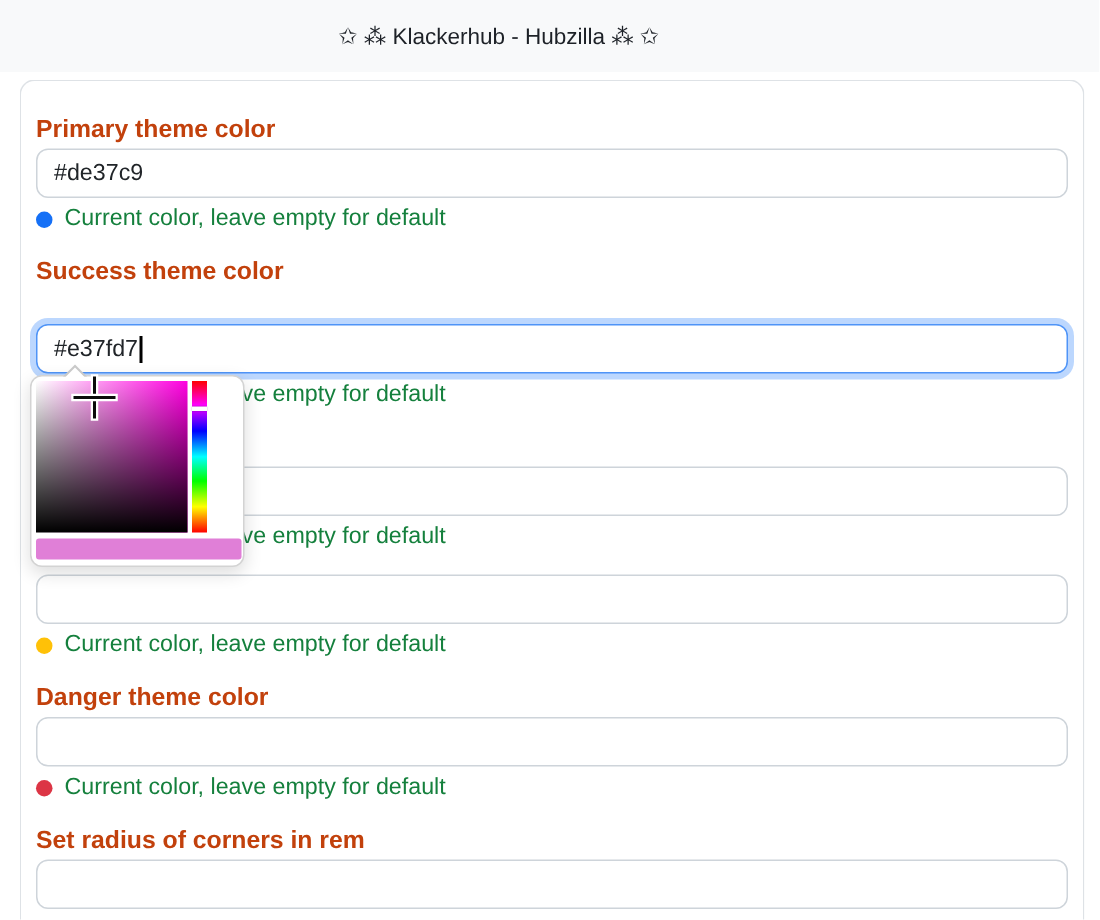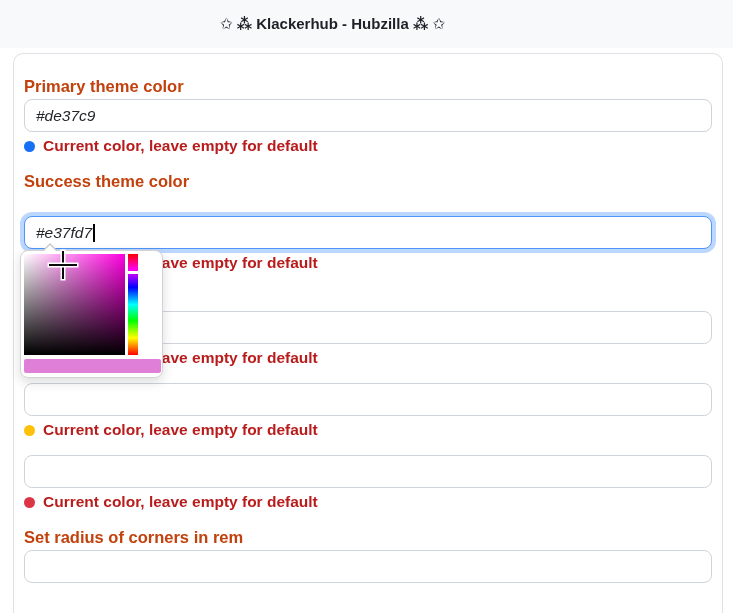--- a/index.html
+++ b/index.html
@@ -7,21 +7,21 @@
     width:733px;height:613px;overflow:hidden;background:#fff;
     font-family:"Liberation Sans","DejaVu Sans",sans-serif;
     color:#212529;position:relative;
   }
   
   .app-header{
     height:48px;background:#f8f9fa;
     display:flex;align-items:center;justify-content:center;
   }
   .app-header .title{
-    font-weight:bold;font-size:15px;color:#1d2127;
+    font-weight:normal;font-size:15px;color:#1d2127;
     transform:translateX(-34px);white-space:nowrap;
   }
   
   .panel{
     position:absolute;left:13px;top:53px;width:710px;height:575px;
     box-sizing:border-box;border:1px solid #dee2e6;border-bottom:none;
     border-radius:10px 10px 0 0;background:#fff;
     padding:14px 10px 0 10px;
   }
   .panel h3{
@@ -30,33 +30,33 @@
   .field-section{margin-top:16px;}
   .field-section.first{margin-top:8px;}
   .field-label{
     display:block;font-size:16.5px;font-weight:bold;color:#c2410c;
     line-height:20px;min-height:20px;margin-bottom:3px;
   }
   .text-input{
     box-sizing:border-box;width:100%;height:33px;
     border:1px solid #ced4da;border-radius:8px;background:#fff;
     display:flex;align-items:center;padding:0 11px;
-    font-size:15.5px;color:#212529;line-height:31px;font-style:italic;
+    font-size:15.5px;color:#212529;line-height:31px;
   }
   .text-input.focused{
     border-color:#4f94f7;
     box-shadow:0 0 0 4px rgba(13,110,253,0.28);
     margin-top:25px;
   }
   .caret{
     display:inline-block;width:1.5px;height:18px;background:#000;margin-left:1px;
   }
   .helper{
     margin-top:5px;display:flex;align-items:center;
-    font-size:15.5px;color:#b91c1c;line-height:18px;min-height:18px;font-weight:bold;
+    font-size:15.5px;color:#15803d;line-height:18px;min-height:18px;
   }
   .dot{
     width:11px;height:11px;border-radius:50%;flex:0 0 auto;margin-right:8px;
     background:#999;
   }
   
   .picker{
     position:absolute;left:20px;top:250px;width:143px;height:128px;
     box-sizing:border-box;background:#fff;border:1px solid #d3d3d3;
     border-radius:8px;box-shadow:0 4px 12px rgba(0,0,0,0.14);
@@ -149,20 +149,21 @@
     <div class="text-input">
       <span></span>
     </div>
     <div class="helper">
       <span class="dot" style="background-color: rgb(255, 193, 7);"></span>
       <span>Current color, leave empty for default</span>
     </div>
   </div>
 
   <div class="field-section">
+    <span class="field-label">Danger theme color</span>
     <div class="text-input">
       <span></span>
     </div>
     <div class="helper">
       <span class="dot" style="background-color: rgb(220, 53, 69);"></span>
       <span>Current color, leave empty for default</span>
     </div>
   </div>
 
   <div class="field-section">

